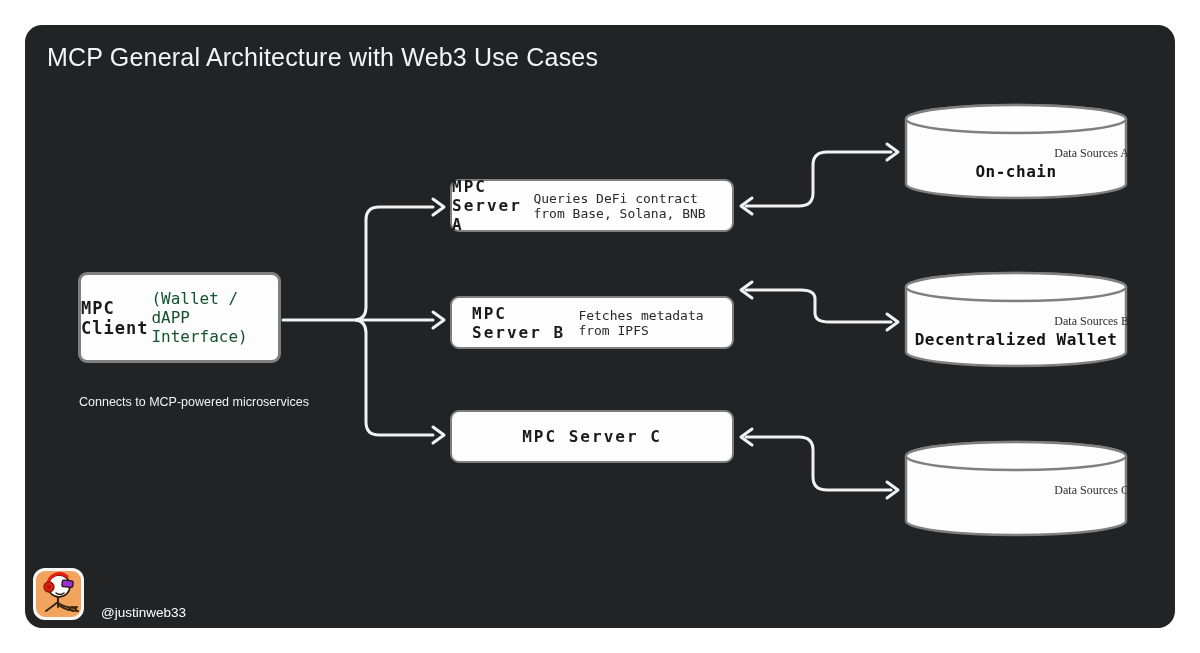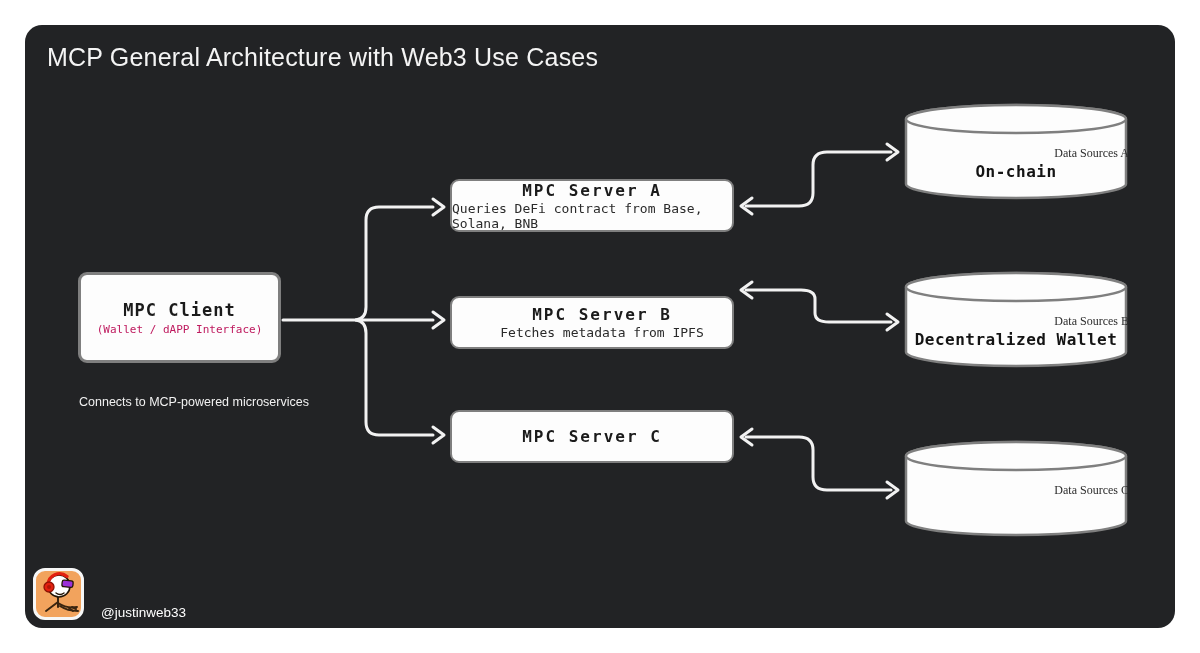--- a/index.html
+++ b/index.html
@@ -2,25 +2,25 @@
 <html><head>
 <meta charset="utf-8">
 <style>
   html,body{margin:0;padding:0;background:#ffffff;}
   body{width:1200px;height:653px;position:relative;font-family:"Liberation Sans",sans-serif;overflow:hidden;}
   .card{position:absolute;left:25px;top:25px;width:1150px;height:603px;background:#222325;border-radius:17px;}
   .title{position:absolute;left:47px;top:43px;font-size:25px;font-weight:500;color:#f4f4f4;letter-spacing:.2px;}
   .arrow-layer{position:absolute;left:0;top:0;width:1200px;height:653px;pointer-events:none;}
 
   .node{position:absolute;background:#fdfdfd;border:3px solid #7f7f7f;border-radius:9px;
-        display:flex;flex-direction:column;align-items:center;justify-content:center;
+        display:flex;flex-direction:row;align-items:center;justify-content:center;
         font-family:"DejaVu Sans Mono",monospace;color:#1b1b1b;box-sizing:border-box;}
   .client-box{left:78px;top:272px;width:203px;height:91px;gap:3px;}
   .client-box .node-title{font-size:17px;font-weight:bold;letter-spacing:1px;}
-  .client-box .node-sub{font-size:11px;color:#be185d;text-align:right;}
+  .client-box .node-sub{font-size:16px;color:#14532d;}
 
   .server-box{left:450px;width:284px;height:53px;border-width:2.5px;gap:1px;}
   .server-a{top:179px;} .server-b{top:296px;padding-left:20px;} .server-c{top:410px;}
   .server-box .node-title{font-size:16px;font-weight:bold;letter-spacing:2px;}
   .server-box .node-sub{font-size:13px;color:#2a2a2a;}
 
   .caption{position:absolute;left:79px;top:395px;font-size:12.5px;color:#f1f1f1;}
 
   .cylinder{position:absolute;left:903px;width:226px;height:100px;}
   .cyl-a{top:102px;} .cyl-b{top:270px;} .cyl-c{top:439px;}

